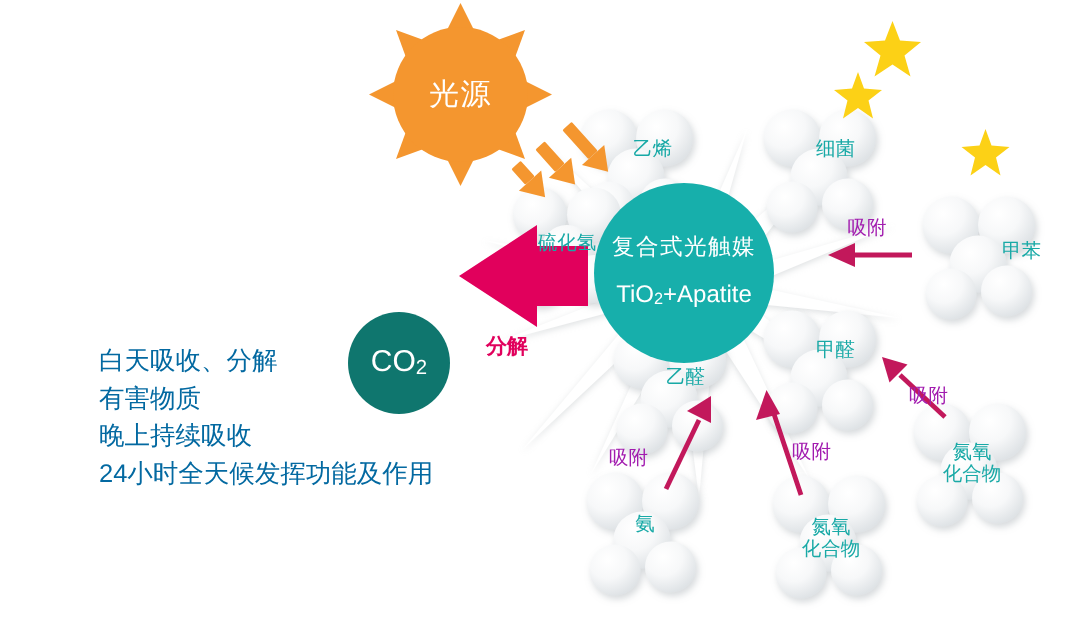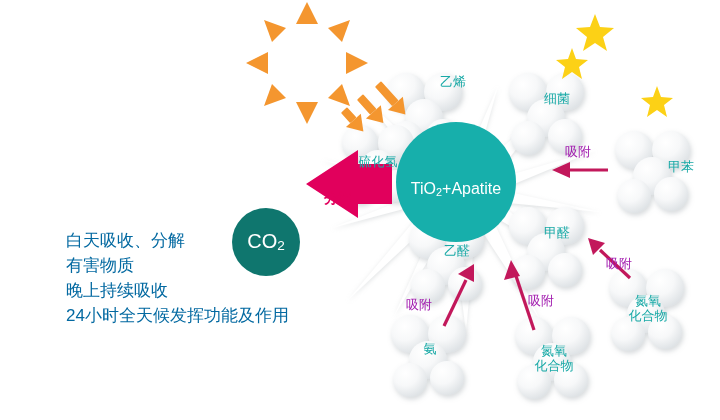--- a/index.html
+++ b/index.html
@@ -45,20 +45,21 @@
     position:absolute;color:#18A9A6;font-size:13px;
     text-align:center;line-height:1.15;white-space:nowrap;
     pointer-events:none;
   }
   .ads-label{
     position:absolute;color:#a21caf;font-size:13px;white-space:nowrap;
   }
   .pink-label{
     position:absolute;color:#E1005C;font-size:14px;white-space:nowrap;
     font-weight:bold;
+    margin-top:32px;
   }
   #caption{
     position:absolute;left:66px;top:228px;
     color:#0369a1;font-size:17px;line-height:1.48;white-space:pre;
   }
 </style>
 </head>
 <body>
 
 <div id="stage">
@@ -222,33 +223,37 @@
       <polygon points="588,238 605,243 593,255" stroke="none"></polygon>
 
       <line x1="534" y1="330" x2="516" y2="276"></line>
       <polygon points="511,260 520,276 504,280" stroke="none"></polygon>
 
       <line x1="444" y1="326" x2="466" y2="280"></line>
       <polygon points="474,264 474,282 458,274" stroke="none"></polygon>
     </g>
   </svg>
 
+  <div class="disc" id="sun-disc">
+    <span>光源</span>
+  </div>
 
 
   <div class="disc" id="co2-disc">
     <span><span>CO</span><span class="sub">2</span><span></span></span>
   </div>
 
   <div class="disc" id="core-disc">
+    <span class="l1">复合式光触媒</span>
     <span class="l2"><span>TiO</span><span class="sub">2</span><span>+Apatite</span></span>
   </div>
 
   <div class="pink-label" style="left:324px;top:190px;">分解</div>
 
-  <div class="mol-label" style="left:404px;top:75px;width:62px;text-align:right;">乙烯</div>
+  <div class="mol-label" style="left:404px;top:92px;width:62px;">乙烯</div>
   <div class="mol-label" style="left:526px;top:92px;width:62px;">细菌</div>
   <div class="mol-label" style="left:345px;top:155px;width:66px;">硫化氢</div>
   <div class="mol-label" style="left:632px;top:160px;width:62px;text-align:right;">甲苯</div>
   <div class="mol-label" style="left:526px;top:226px;width:62px;">甲醛</div>
   <div class="mol-label" style="left:426px;top:244px;width:62px;">乙醛</div>
   <div class="mol-label" style="left:412px;top:342px;width:36px;">氨</div>
 
   <div class="mol-label" style="left:524px;top:344px;width:60px;">
     <div>氮氧</div>
     <div>化合物</div>

